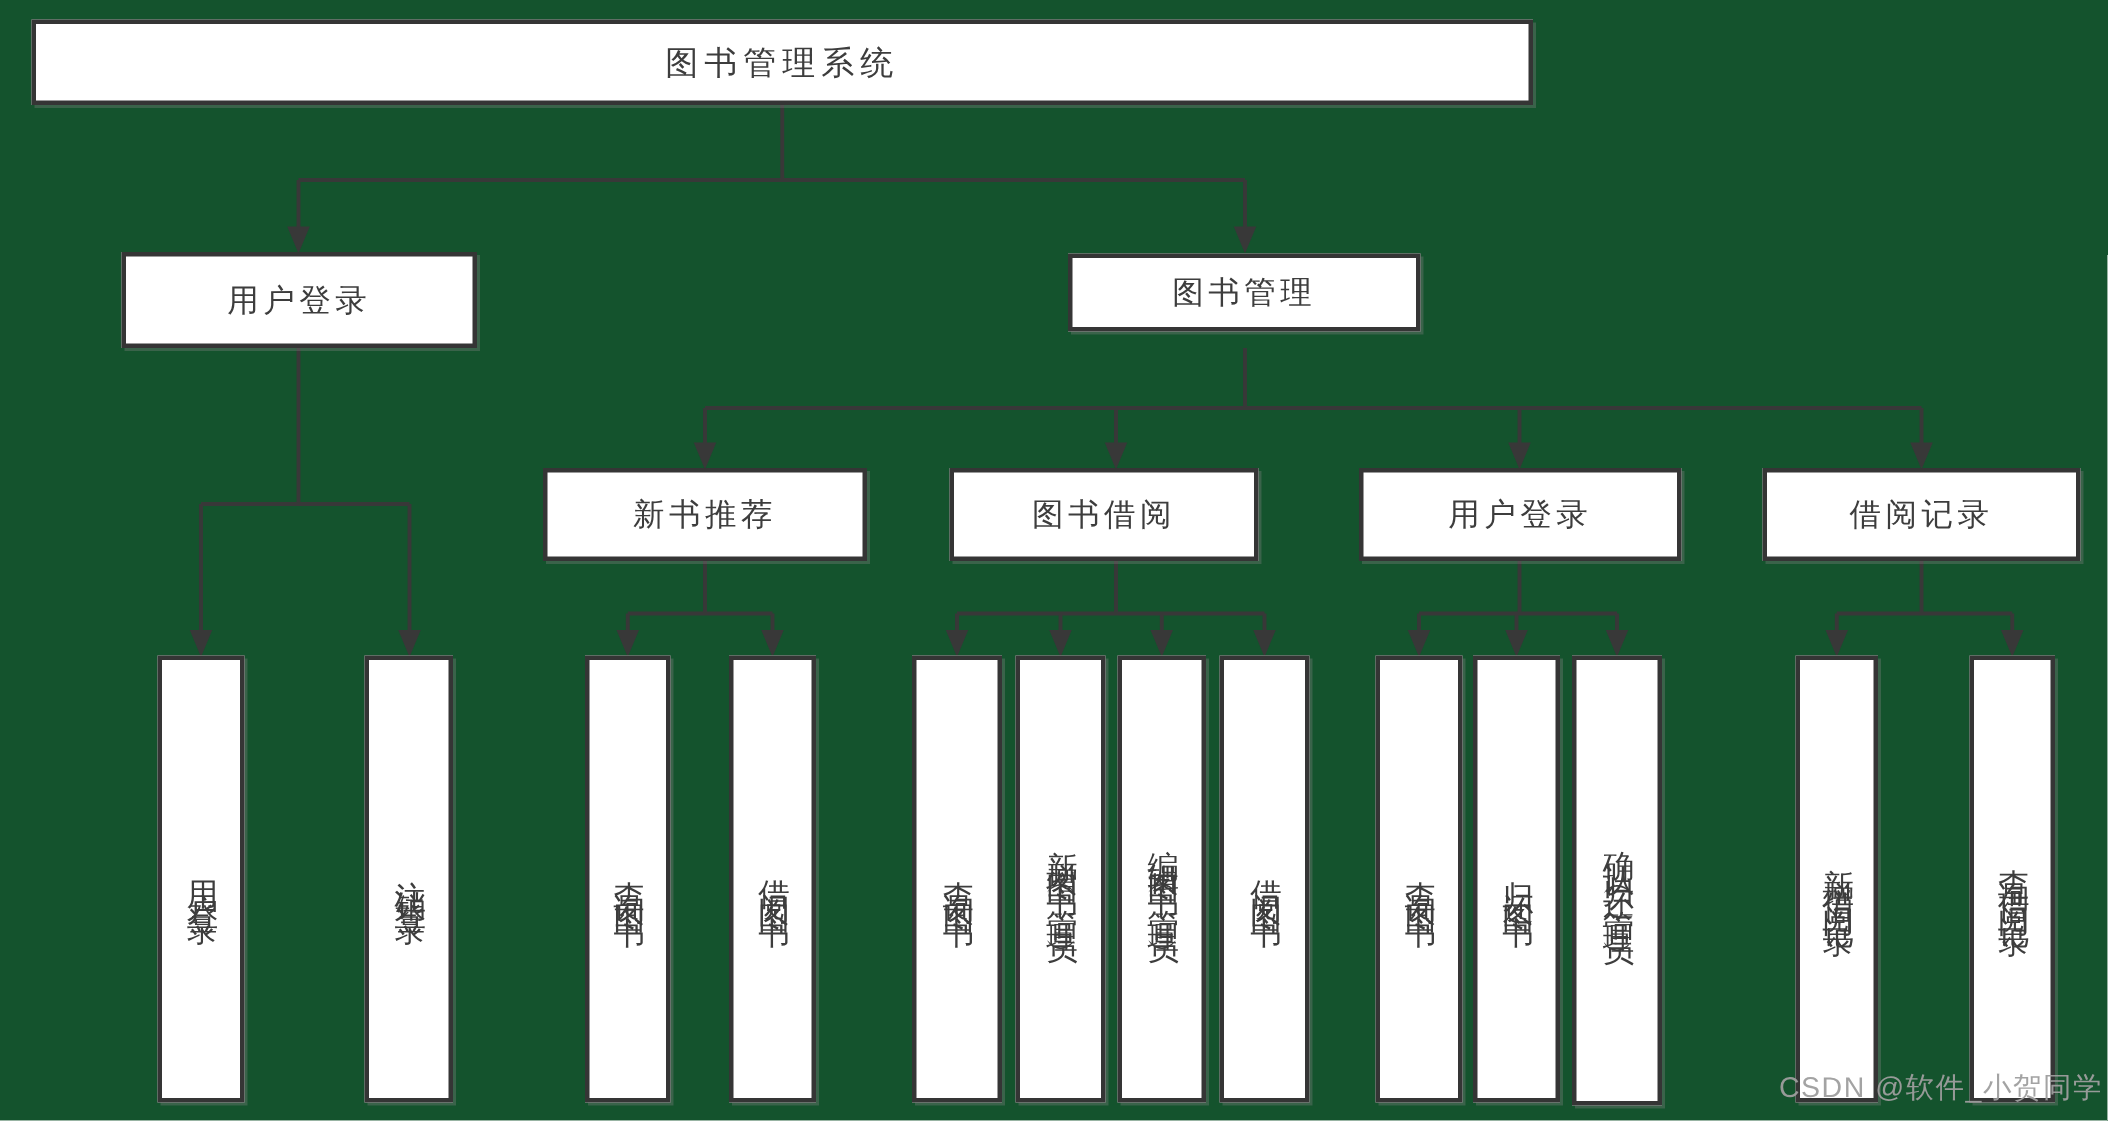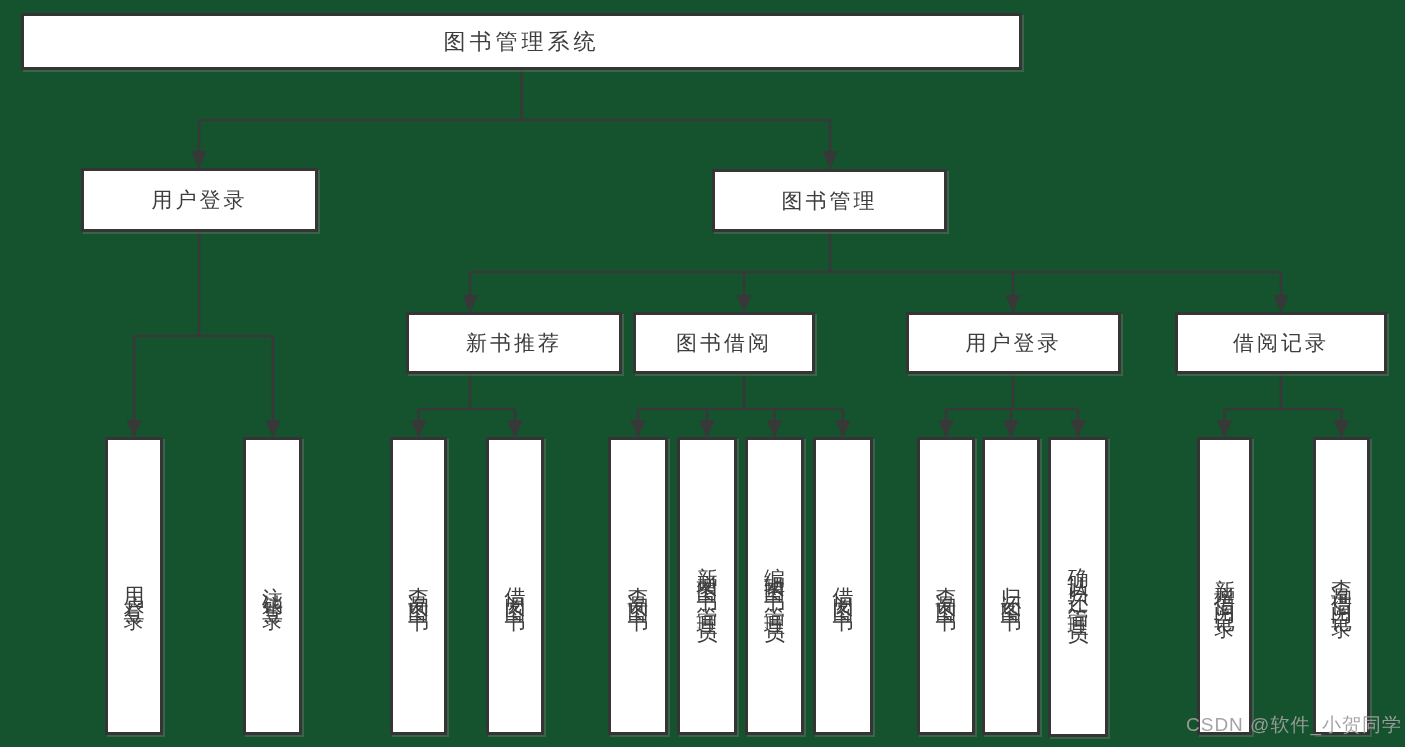--- a/index.html
+++ b/index.html
@@ -64,28 +64,28 @@
     </g>
   </svg>
 
   <div class="box hbox rootbox" style="left:21px;top:13px;width:1001px;height:57px;">
     <span>图书管理系统</span>
   </div>
 
   <div class="box hbox" style="left:81px;top:168px;width:237px;height:64px;">
     <span>用户登录</span>
   </div>
-  <div class="box hbox" style="left:712px;top:169px;width:235px;height:63px;text-align:center;">
+  <div class="box hbox" style="left:712px;top:169px;width:235px;height:52px;text-align:center;">
     <span>图书管理</span>
   </div>
 
-  <div class="box hbox" style="left:362px;top:312px;width:216px;height:62px;margin-left:44px;">
+  <div class="box hbox" style="left:362px;top:312px;width:216px;height:62px;">
     <span>新书推荐</span>
   </div>
-  <div class="box hbox" style="left:633px;top:312px;width:182px;height:62px;">
+  <div class="box hbox" style="left:633px;top:312px;width:206px;height:62px;">
     <span>图书借阅</span>
   </div>
   <div class="box hbox" style="left:906px;top:312px;width:215px;height:62px;">
     <span>用户登录</span>
   </div>
   <div class="box hbox" style="left:1175px;top:312px;width:212px;height:62px;">
     <span>借阅记录</span>
   </div>
 
   <div class="box vbox" style="left:105px;top:437px;width:58px;height:298px;">

